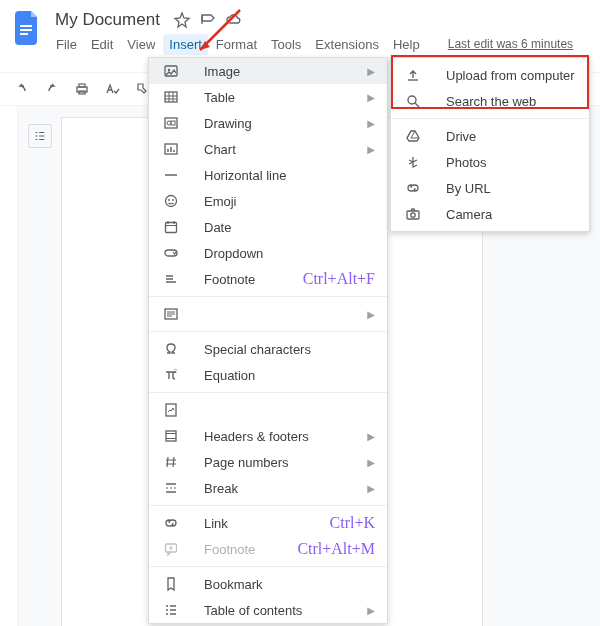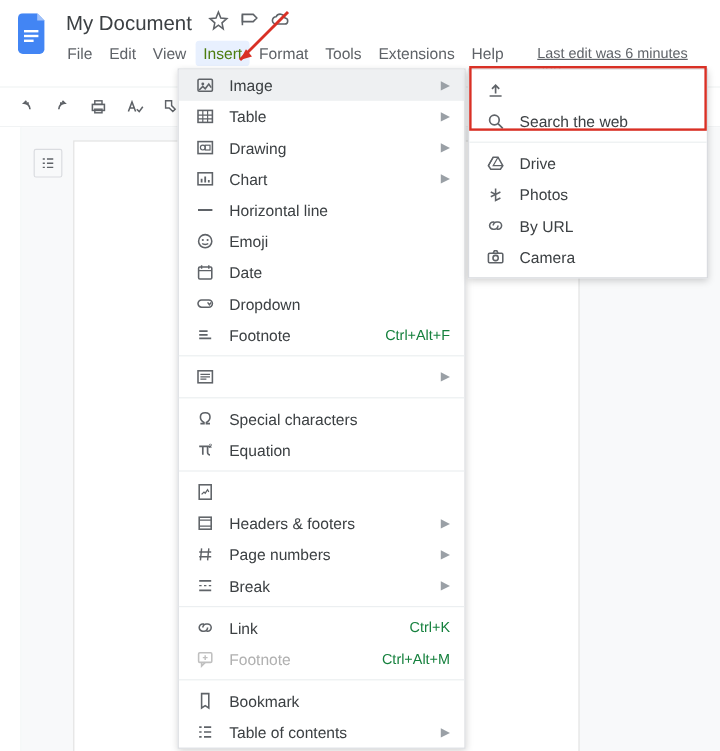--- a/index.html
+++ b/index.html
@@ -3,27 +3,27 @@
 <meta charset="utf-8">
 <style>
   * { box-sizing: border-box; margin: 0; padding: 0; font-family: Arial, "Helvetica Neue", sans-serif; }
   body { width: 600px; height: 626px; background: #fff; color: #3c4043; font-size: 13px; overflow: hidden; position: relative; }
 
   
   .titlebar { display: flex; align-items: flex-start; padding: 8px 12px 0 12px; }
   .doc-icon { width: 32px; height: 40px; display: flex; align-items: center; justify-content: center; margin-right: 6px; }
   .doc-icon svg { width: 26px; height: 34px; }
   .title-block { flex: 1; }
-  .title-row { display: flex; align-items: flex-start; gap: 8px; padding-bottom: 2px; }
+  .title-row { display: flex; align-items: center; gap: 8px; padding-bottom: 2px; }
   .doc-title { font-size: 17px; color: #3c4043; padding: 1px 4px; border: 1px solid transparent; border-radius: 2px; }
   .ticon { width: 18px; height: 18px; color: #5f6368; display: inline-flex; align-items: center; justify-content: center; }
   .ticon svg { width: 18px; height: 18px; }
   .menubar { display: flex; align-items: flex-start; gap: 2px; color: #5f6368; font-size: 13px; }
   .menubar span { padding: 3px 6px; border-radius: 3px; cursor: default; }
-  .menubar span.active { background: #e8f0fe; color: #4d7c0f; }
+  .menubar span.active { background: #e8f0fe; color: #0369a1; }
   .last-edit { margin-left: 14px; text-decoration: underline; color: #5f6368; font-size: 12px; }
 
   
   .toolbar { display: flex; align-items: center; gap: 10px; padding: 6px 12px; border-top: 1px solid #f1f3f4; border-bottom: 1px solid #f1f3f4; color: #5f6368; margin-top: 4px; }
   .tbtn { width: 20px; height: 20px; display: inline-flex; align-items: center; justify-content: center; }
   .tbtn svg { width: 16px; height: 16px; }
   .tsep { width: 1px; height: 18px; background: #e0e0e0; }
 
   
   .workspace { display: flex; height: calc(100% - 86px); }
@@ -36,26 +36,26 @@
   
   .menu {
     position: absolute;
     background: #fff;
     border: 1px solid #dadce0;
     box-shadow: 0 2px 6px rgba(0,0,0,0.18);
     font-size: 13px;
     color: #3c4043;
   }
   .menu-insert { top: 57px; left: 148px; width: 240px; }
-  .menu .row { display: flex; align-items: center; height: 26px; padding: 0 12px 0 14px; gap: 12px; }
+  .menu .row { display: flex; align-items: center; height: 26px; padding: 0 12px 0 14px; gap: 25px; }
   .menu .row.sel { background: #eef0f2; }
   .menu .row .mi { width: 16px; height: 16px; color: #5f6368; display: inline-flex; align-items: center; justify-content: center; }
   .menu .row .mi svg { width: 16px; height: 16px; }
   .menu .row .lbl { flex: 1; white-space: nowrap; }
-  .menu .row .hint { color: #15803d; font-size: 12px; }
+  .menu .row .hint { color: #8b5cf6; font-size: 16px; font-family: Liberation Serif, serif; }
   .menu .row .arrow { color: #9aa0a6; font-size: 10px; margin-left: auto; }
   .menu .row.disabled { color: #b0b0b0; }
   .menu .row.disabled .mi { color: #c0c0c0; }
   .menu hr { border: none; border-top: 1px solid #eceff1; margin: 4px 0; }
 
   .menu-image { top: 57px; left: 390px; width: 200px; padding: 4px 0; }
 
   
   .anno-box { position: absolute; border: 2px solid #d93025; pointer-events: none; }
   .anno1 { top: 55px; left: 391px; width: 198px; height: 54px; }
@@ -464,20 +464,21 @@
     </div>
   </div>
 
 <div class="menu menu-image" id="menu-image">
     <div class="row">
       <span class="mi">
         <svg viewBox="0 0 16 16">
           <use href="#i-upload"></use>
         </svg>
       </span>
+      <span class="lbl">Upload from computer</span>
     </div>
     <div class="row">
       <span class="mi">
         <svg viewBox="0 0 16 16">
           <use href="#i-search"></use>
         </svg>
       </span>
       <span class="lbl">Search the web</span>
     </div>
     <hr>

